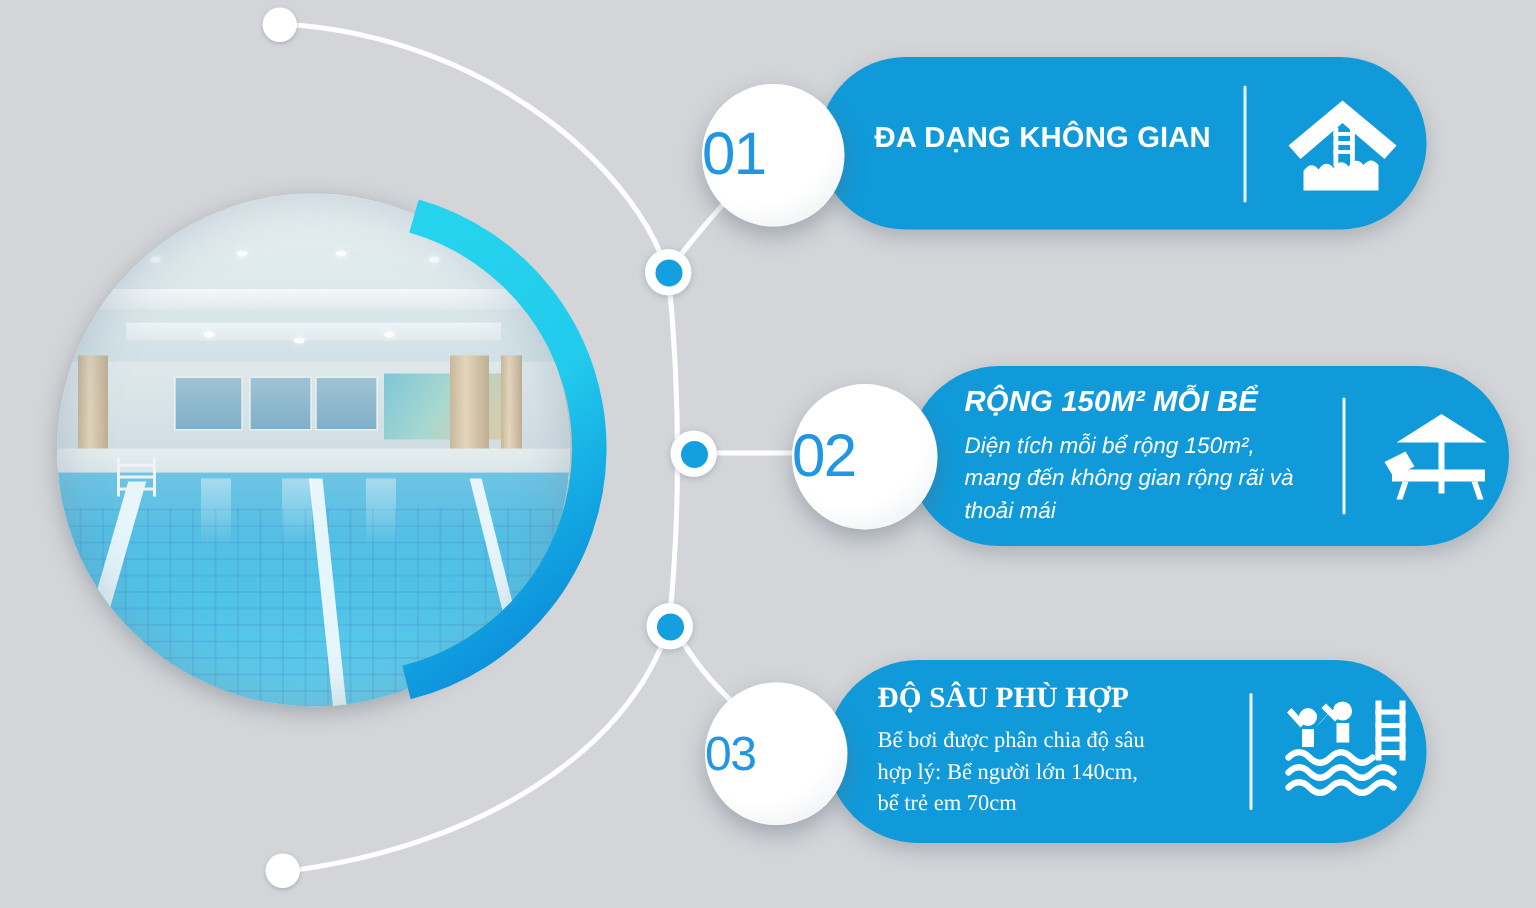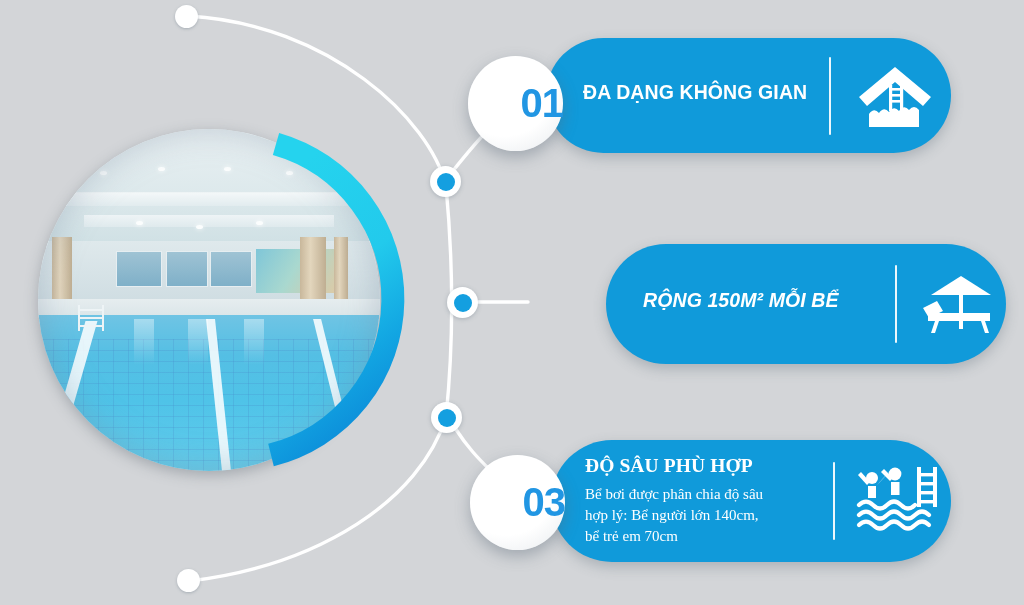--- a/index.html
+++ b/index.html
@@ -182,23 +182,23 @@
   }
 
   
   .badge {
     position: absolute;
     border-radius: 50%;
     background: radial-gradient(circle at 38% 30%, #ffffff 0%, #ffffff 58%, #f1f3f5 82%, #e4e7ea 100%);
     box-shadow: 0 6px 15px rgba(90,105,120,.42);
     display: flex;
     align-items: center;
-    justify-content: flex-end;
+    justify-content: flex-start;
     color: #2196e3;
-    font-weight: bold;
+    font-weight: normal;
     letter-spacing: -1px;
   }
 
   
   .term-dot {
     position: absolute;
     border-radius: 50%;
     background: #ffffff;
     box-shadow: 0 1px 3px rgba(90,105,120,.35);
   }
@@ -328,40 +328,48 @@
   </div>
 
   <div class="badge" style="left:468px; top:56px; width:95px; height:95px; font-size:40px;">
     <span>01</span>
   </div>
 
   <div class="card" style="left:606px; top:244px; width:400px; height:120px;font-style:italic;">
     <div class="card-body">
       <div class="card-text" style="margin-left:37px; width:248px;">
         <div class="card-title">RỘNG 150M² MỖI BỂ</div>
+        <div class="card-desc">
+          <span>Diện tích mỗi bể rộng 150m²,</span><br>
+          <span>mang đến không gian rộng rãi và</span><br>
+          <span>thoải mái</span>
+        </div>
       </div>
       <div class="card-divider" style="margin-left:4px;"></div>
       <div class="card-icon" style="margin-left:20px; width:84px; height:78px;">
         <svg viewBox="0 0 84 78" width="84" height="78">
 
           <path d="M 14 30 L 44 11 L 74 30 Z" fill="#ffffff"></path>
 
           <rect x="42" y="28" width="4" height="36" fill="#ffffff"></rect>
 
           <path d="M 6 43 L 20 36 L 26 46 L 12 53 Z" fill="#ffffff"></path>
 
           <rect x="11" y="48" width="62" height="8" fill="#ffffff"></rect>
 
           <path d="M 18 56 L 22 56 L 18 68 L 14 68 Z" fill="#ffffff"></path>
           <path d="M 64 56 L 68 56 L 72 68 L 68 68 Z" fill="#ffffff"></path>
         </svg>
       </div>
     </div>
   </div>
 
+  <div class="badge" style="left:528px; top:256px; width:97px; height:97px; font-size:40px;">
+    <span>02</span>
+  </div>
 
   <div class="card" style="left:551px; top:440px; width:400px; height:122px;">
     <div class="card-body">
       <div class="card-text" style="margin-left:34px; width:242px;font-family:Liberation Serif, serif;">
         <div class="card-title">ĐỘ SÂU PHÙ HỢP</div>
         <div class="card-desc">
           <span>Bể bơi được phân chia độ sâu</span><br>
           <span>hợp lý: Bể người lớn 140cm,</span><br>
           <span>bể trẻ em 70cm</span>
         </div>
@@ -390,17 +398,17 @@
           <g fill="none" stroke="#ffffff" stroke-width="4.2" stroke-linecap="round">
             <path d="M 4 44 q 7 -7 14 0 q 7 7 14 0 q 7 -7 14 0 q 7 7 14 0"></path>
             <path d="M 4 54 q 7 -7 14 0 q 7 7 14 0 q 7 -7 14 0 q 7 7 14 0 q 7 -7 14 0"></path>
             <path d="M 4 64 q 7 -7 14 0 q 7 7 14 0 q 7 -7 14 0 q 7 7 14 0 q 7 -7 14 0"></path>
           </g>
         </svg>
       </div>
     </div>
   </div>
 
-  <div class="badge" style="left:470px; top:455px; width:95px; height:95px; font-size:40px;">
+  <div class="badge" style="left:470px; top:455px; width:95px; height:95px; font-size:32px;">
     <span>03</span>
   </div>
 
 </div>
 
 </body></html>

